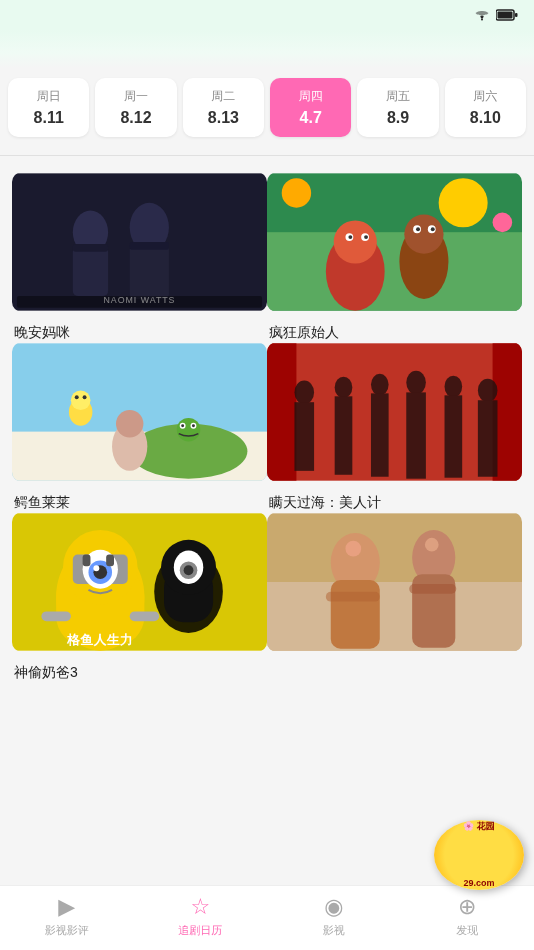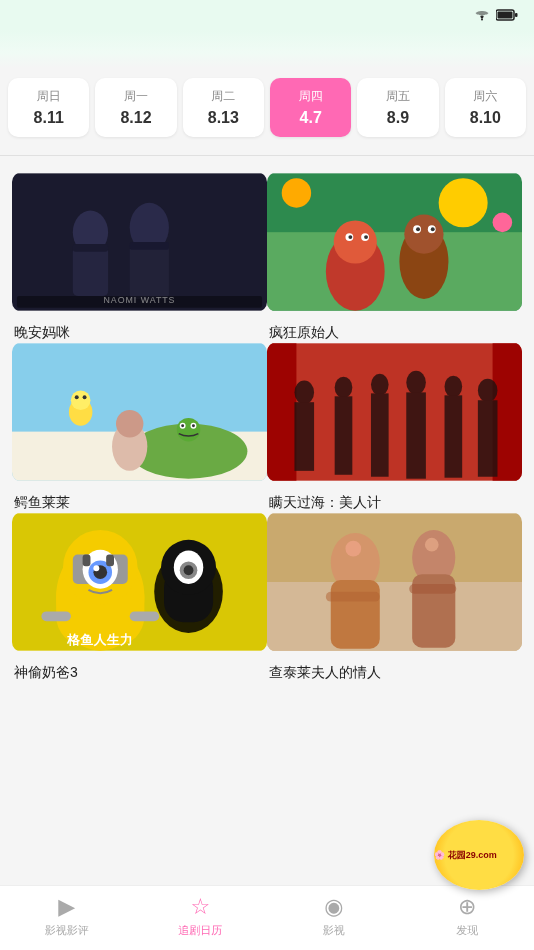--- a/index.html
+++ b/index.html
@@ -47,21 +47,21 @@
     .header-subtitle {
       font-size: 13px;
       color: #888;
       margin-top: 6px;
     }
 
     
     .day-tabs {
       background: #f5f5f5;
       display: flex;
-      justify-content: center;
+      justify-content: flex-end;
       padding: 10px 8px;
       gap: 6px;
     }
     .day-tab {
       flex: 1;
       background: #ffffff;
       border-radius: 10px;
       text-align: center;
       padding: 10px 0;
       cursor: pointer;
@@ -159,23 +159,23 @@
     
     .sticker {
       position: fixed;
       bottom: 60px;
       right: 10px;
       width: 90px;
       height: 70px;
       background: radial-gradient(circle, #ffdd44 60%, #ffaa00 100%);
       border-radius: 50%;
       display: flex;
-      flex-direction: row;
-      align-items: center;
-      justify-content: flex-start;
+      flex-direction: column;
+      align-items: center;
+      justify-content: space-between;
       font-size: 9px;
       color: #8B0000;
       font-weight: bold;
       text-align: center;
       box-shadow: 2px 2px 8px rgba(0,0,0,0.3);
       z-index: 200;
       line-height: 1.4;
     }
 
     .content-wrapper {
@@ -353,21 +353,20 @@
       <rect x="0" y="70" width="260" height="70" fill="#d4b896"></rect>
       <ellipse cx="90" cy="50" rx="25" ry="30" fill="#d4956a"></ellipse>
       <rect x="65" y="68" width="50" height="70" rx="10" fill="#c07840"></rect>
       <ellipse cx="170" cy="45" rx="22" ry="28" fill="#c4856a"></ellipse>
       <rect x="148" y="62" width="44" height="75" rx="10" fill="#b07050"></rect>
       <rect x="60" y="80" width="55" height="10" rx="5" fill="#b06030" opacity="0.5"></rect>
       <rect x="145" y="72" width="48" height="10" rx="5" fill="#a05030" opacity="0.5"></rect>
       <circle cx="88" cy="36" r="8" fill="#e8a080"></circle>
       <circle cx="168" cy="32" r="7" fill="#dda080"></circle>
     </svg></div>
-        <div class="show-name">查泰莱夫人的情人</div>
       </div>
     </div>
 </div>
 
 <div class="bottom-nav">
 
 <div class="nav-item">
     <span class="nav-icon">▶</span>
     <span class="nav-label">影视影评</span>
   </div>

